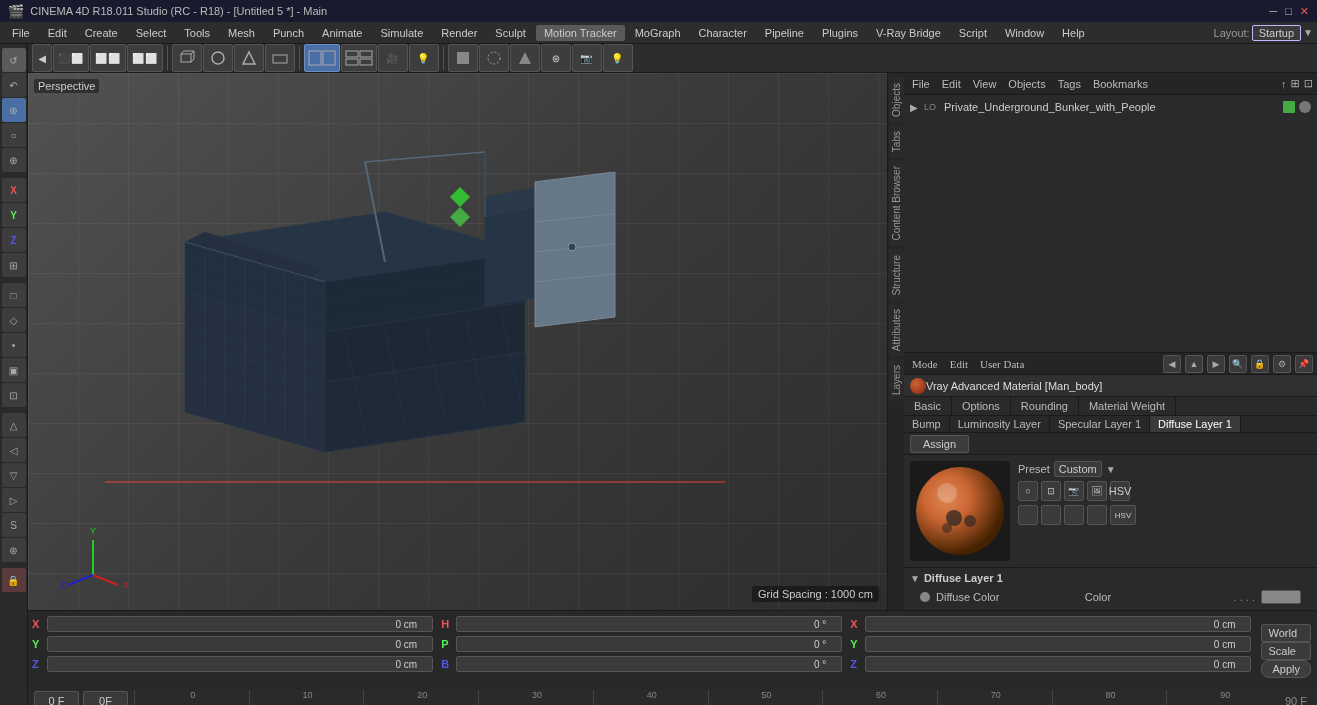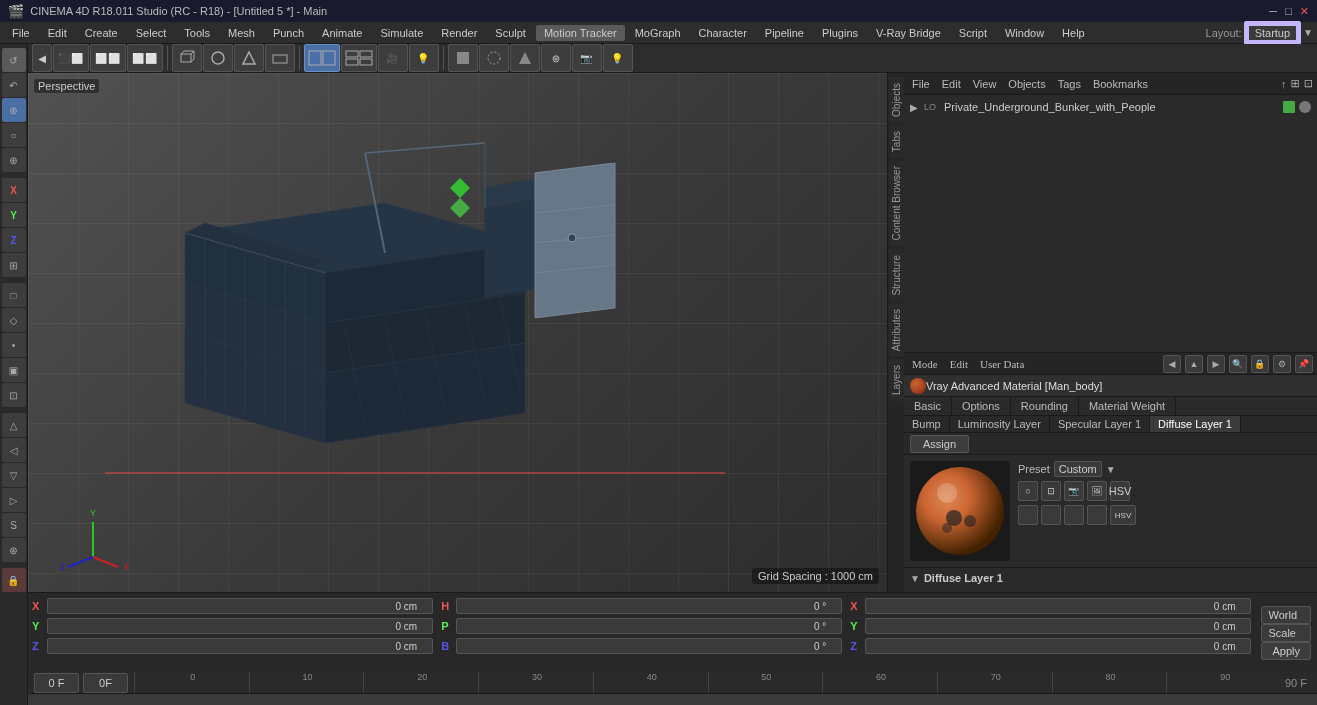--- a/index.html
+++ b/index.html
@@ -497,21 +497,21 @@
       border: 1px solid #555;
       border-radius: 2px;
       font-size: 11px;
       color: #ccc;
       cursor: pointer;
     }
     .apply-btn {
       padding: 2px 10px;
       background: #3d3d3d;
       border: 1px solid #555;
-      border-radius: 2px;
+      border-radius: 8px;
       font-size: 11px;
       color: #ccc;
       cursor: pointer;
     }
 
     
     #right-main::-webkit-scrollbar { width: 8px; }
     #right-main::-webkit-scrollbar-track { background: #2a2a2a; }
     #right-main::-webkit-scrollbar-thumb { background: #555; border-radius: 4px; }
 
@@ -573,21 +573,21 @@
   <span class="menu-item">MoGraph</span>
   <span class="menu-item">Character</span>
   <span class="menu-item">Pipeline</span>
   <span class="menu-item">Plugins</span>
   <span class="menu-item">V-Ray Bridge</span>
   <span class="menu-item">Script</span>
   <span class="menu-item">Window</span>
   <span class="menu-item">Help</span>
   <div style="flex:1;"></div>
   <span style="color:#999;font-size:11px;">Layout:</span>
-  <span style="background:#3a3a3a;border:5px solid #c4b5fd;border-radius:2px;padding:1px 6px;color:#ccc;font-size:11px;">Startup</span>
+  <span style="background:#3a3a3a;border:1px solid #c4b5fd;border-radius:2px;padding:1px 6px;color:#ccc;font-size:11px;">Startup</span>
   <span style="color:#aaa;font-size:10px;">▼</span>
 </div>
 
 <div id="layout">
 
   <div id="left-sidebar">
     <div class="sidebar-icon" style="background:#5a5a5a;">↺</div>
     <div class="sidebar-icon">↶</div>
     <div class="sidebar-icon" style="background:#4a6fa5;">⊕</div>
     <div class="sidebar-icon">○</div>
@@ -954,20 +954,27 @@
                       <div style="width:26px;height:20px;background:#3a3a3a;border:1px solid #555;border-radius:2px;display:flex;align-items:center;justify-content:center;font-size:8px;color:#ccc;">HSV</div>
                     </div>
                   </div>
                 </div>
 
                 <div id="diffuse-layer">
                   <div class="layer-header">
                     <span class="layer-expand">▼</span>
                     <span class="layer-title">Diffuse Layer 1</span>
                   </div>
+                  <div class="diffuse-color-row">
+                    <div class="color-circle"></div>
+                    <span class="color-label">Diffuse Color</span>
+                    <span class="color-label">Color</span>
+                    <span class="color-dots">. . . .</span>
+                    <div class="color-swatch"></div>
+                  </div>
                 </div>
 
               </div>
             </div>
           </div>
         </div>
 
       </div>
 
       <div id="coord-area">

